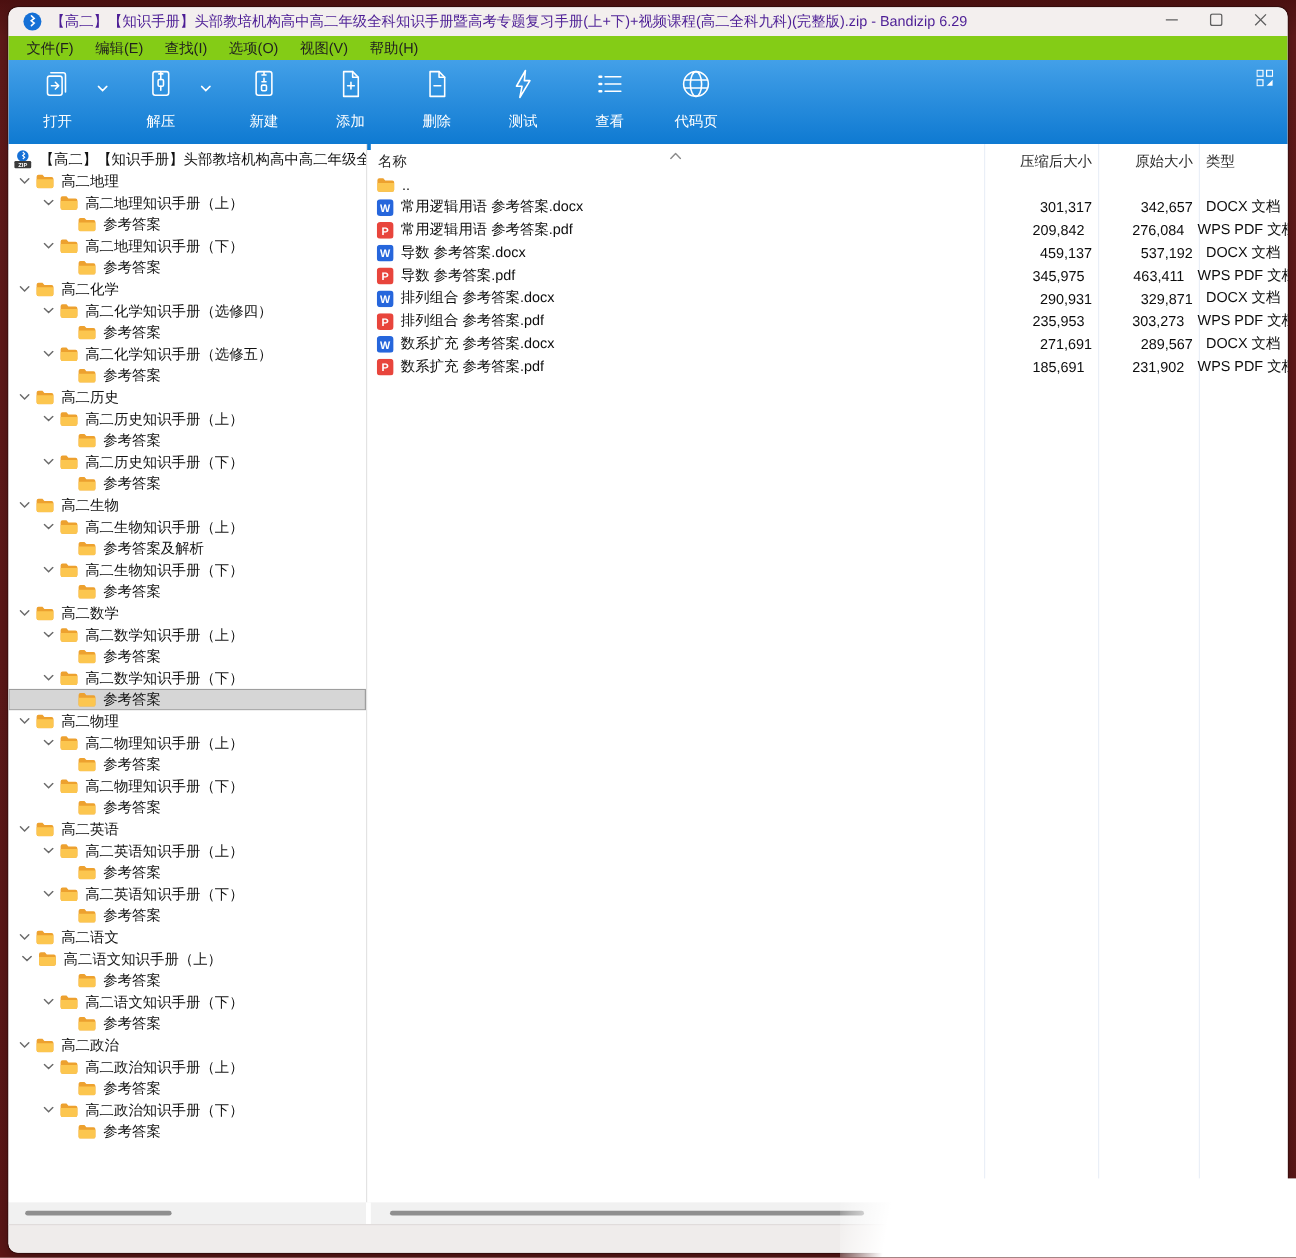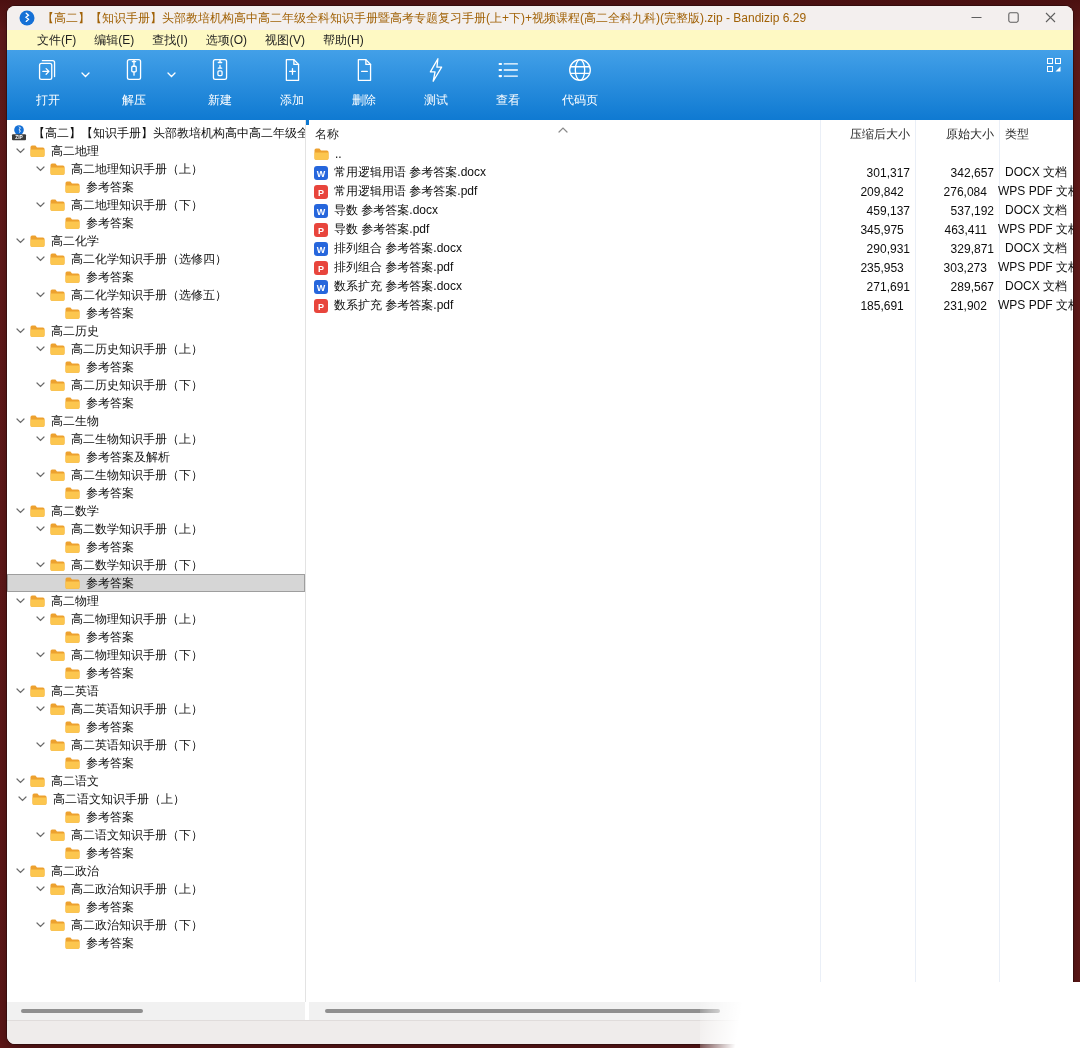--- a/index.html
+++ b/index.html
@@ -5,25 +5,25 @@
   html,body{margin:0;padding:0;}
   body{width:1080px;height:1048px;position:relative;overflow:hidden;
        font-family:"Liberation Sans","DejaVu Sans",sans-serif;
        background:#5e1717;}
   .frame{position:absolute;inset:0;background:linear-gradient(180deg,#4c1111,#641b1b 30px,#5e1717);}
   .window{position:absolute;left:7px;top:6px;width:1066px;height:1038px;background:#fff;
           border-radius:8px;overflow:hidden;box-shadow:0 0 0 1px rgba(0,0,0,.28),0 4px 14px rgba(0,0,0,.35);}
   
   .titlebar{height:24px;background:#f3efee;display:flex;align-items:center;padding:0 4px 0 12px;}
   .titlebar .app-ic{display:flex;margin-right:7px;}
-  .title-text{font-size:12px;color:#a16207;white-space:nowrap;overflow:hidden;}
+  .title-text{font-size:12px;color:#4c1d95;white-space:nowrap;overflow:hidden;}
   .win-controls{margin-left:auto;display:flex;}
   .wc{width:37px;height:22px;display:flex;align-items:center;justify-content:center;}
   
-  .menubar{height:20px;background:#fef9c3;display:flex;align-items:center;padding-left:21px;}
+  .menubar{height:20px;background:#84cc16;display:flex;align-items:center;padding-left:6px;}
   .menu-item{font-size:12px;color:#1f1f1f;padding:2px 9px;white-space:nowrap;}
   
   .toolbar{height:70px;background:linear-gradient(180deg,#43a0e8 0%,#0b77d0 100%);display:flex;align-items:flex-start;padding:5px 0 0 12px;position:relative;}
   .tb-btn{width:58px;display:flex;flex-direction:column;align-items:center;color:#fff;cursor:default;}
   .tb-btn .lbl{font-size:12px;margin-top:3px;white-space:nowrap;}
   .tb-dd{width:16px;height:36px;display:flex;align-items:center;justify-content:center;}
   .tb-gap{width:14px;}
   .tb-gap-s{width:12px;}
   .tb-corner{position:absolute;right:12px;top:8px;}
   

